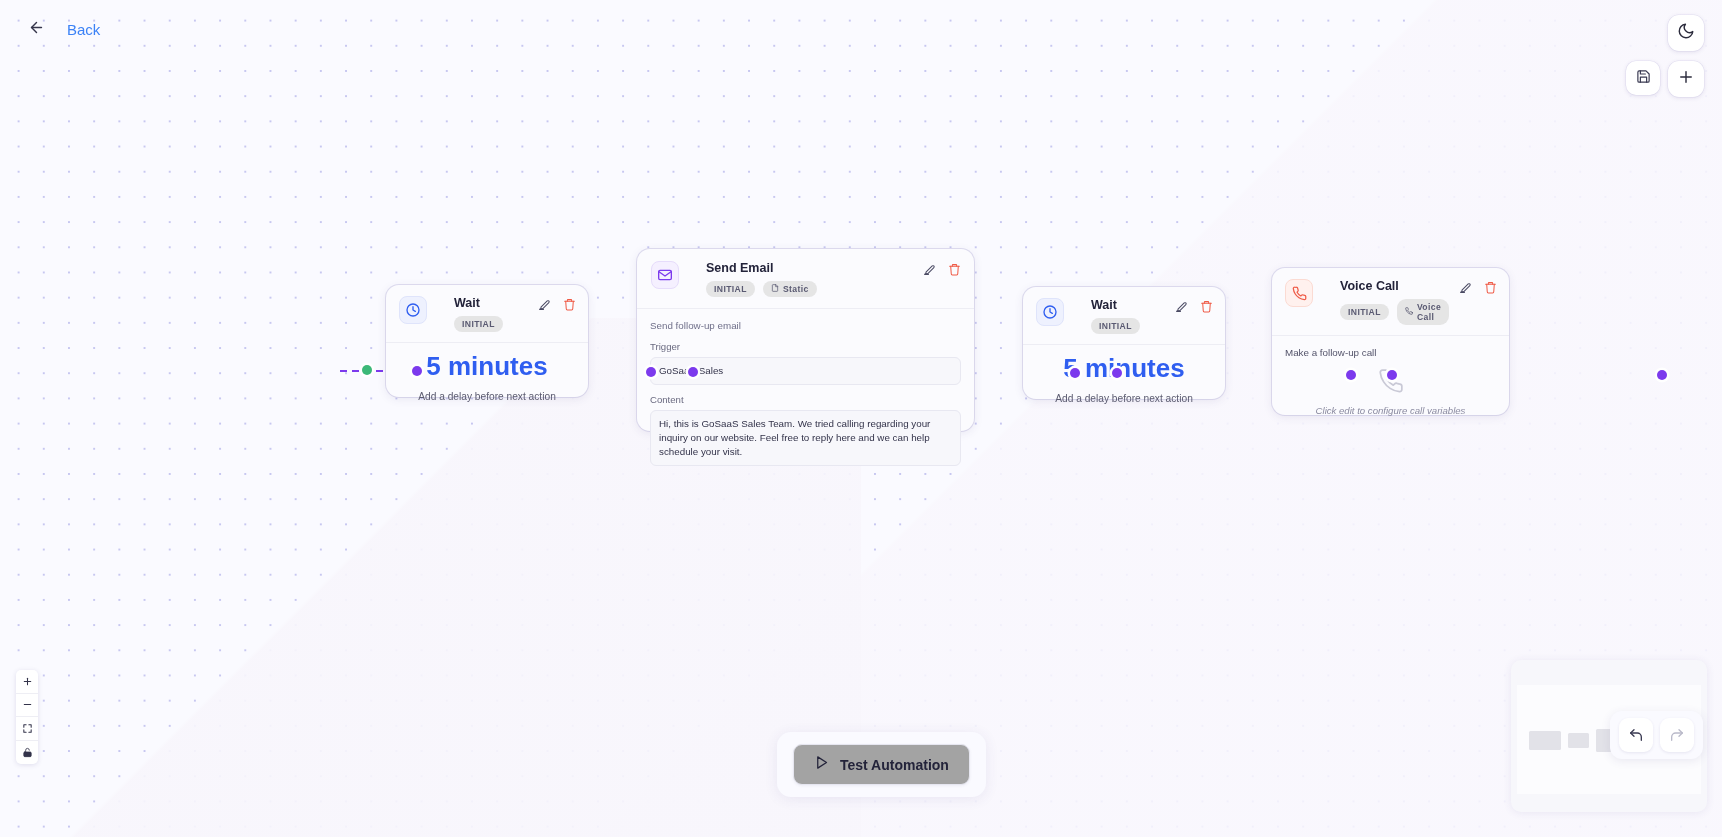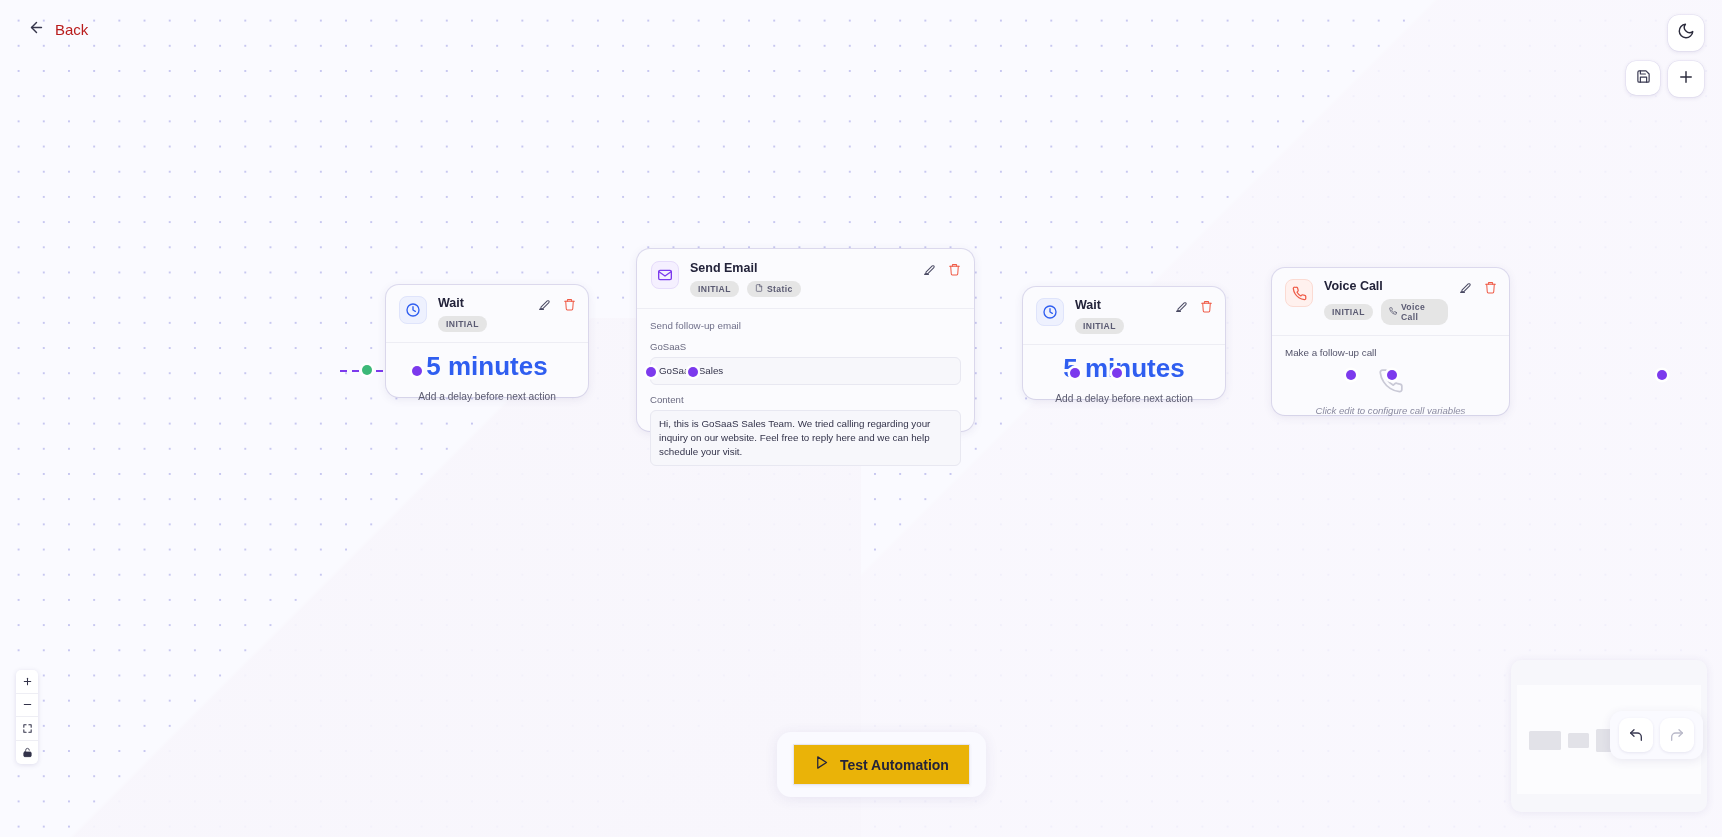--- a/index.html
+++ b/index.html
@@ -39,21 +39,21 @@
     position: absolute;
     left: 20px; top: 14px;
     display: flex; align-items: center; gap: 10px;
     padding: 5px 8px;
     border-radius: 8px;
     cursor: pointer;
     background: transparent;
     border: none;
     z-index: 40;
   }
-  #back-btn .lbl { font-size: 15px; color: #b91c1c; font-weight: 400; }
+  #back-btn .lbl { font-size: 15px; color: #3b82f6; font-weight: 400; margin-left: 12px; }
 
   .top-round-btn {
     position: absolute;
     width: 36px; height: 36px;
     border-radius: 11px;
     background: #ffffff;
     box-shadow: 0 1px 4px rgba(60,50,120,0.13), 0 0 0 0.5px rgba(200,195,230,0.35);
     display: flex; align-items: center; justify-content: center;
     cursor: pointer;
     z-index: 40;
@@ -64,21 +64,21 @@
 
   
   .node {
     position: absolute;
     border-radius: 13px;
     background: #fbfbfe;
     box-shadow: 0 2px 10px rgba(70,60,130,0.10), 0 0 0 1px rgba(222,220,240,0.9);
     z-index: 20;
   }
   .node-head {
-    display: flex; align-items: flex-start; gap: 11px;
+    display: flex; align-items: flex-start; gap: 27px;
     padding: 11px 12px 10px 13px;
     position: relative;
     border-bottom: 1px solid #ededf4;
   }
   .node-ico {
     width: 28px; height: 28px;
     border-radius: 8px;
     display: flex; align-items: center; justify-content: center;
     flex: 0 0 auto;
   }
@@ -201,23 +201,23 @@
     position: absolute;
     left: 777px; bottom: 40px;
     background: #fafaff;
     border-radius: 14px;
     padding: 12px 16px;
     box-shadow: 0 2px 14px rgba(70,60,130,0.09);
     z-index: 40;
   }
   #test-btn {
     display: flex; align-items: center; gap: 11px;
-    background: #eab308;
+    background: #a3a3a3;
     border: 1px solid #e6e6f0;
-    border-radius: 0;
+    border-radius: 9px;
     padding: 10px 20px;
     cursor: pointer;
     box-shadow: 0 1px 3px rgba(60,50,120,0.07);
   }
   #test-btn .lbl { font-size: 14px; font-weight: 700; color: #23233a; }
 
   
   #minimap {
     position: absolute;
     right: 15px; bottom: 25px;
@@ -407,21 +407,21 @@
         <svg width="13" height="13" viewBox="0 0 24 24" fill="none" stroke="#ef5a46" stroke-width="1.9" stroke-linecap="round" stroke-linejoin="round">
             <polyline points="3 6 21 6"></polyline>
             <path d="M8 6V4a1 1 0 0 1 1-1h6a1 1 0 0 1 1 1v2"></path>
             <path d="M19 6l-1 14a2 2 0 0 1-2 2H8a2 2 0 0 1-2-2L5 6"></path>
           </svg>
       </button>
     </div>
   </div>
   <div class="node-body">
     <div class="field-desc">Send follow-up email</div>
-    <div class="field-label">GoSaaS</div>
+    <div class="field-label">Trigger</div>
     <div class="field-box">GoSaaS Sales</div>
     <div class="field-label" style="margin-top:9px;">Content</div>
     <div class="field-box tall">Hi, this is GoSaaS Sales Team. We tried calling regarding your inquiry on our website. Feel free to reply here and we can help schedule your visit.</div>
   </div>
 </div>
 
 <div class="node" id="node-wait-2">
   <div class="node-head">
     <div class="node-ico">
       <svg width="16" height="16" viewBox="0 0 24 24" fill="none" stroke="#2f5ef0" stroke-width="2" stroke-linecap="round" stroke-linejoin="round">

